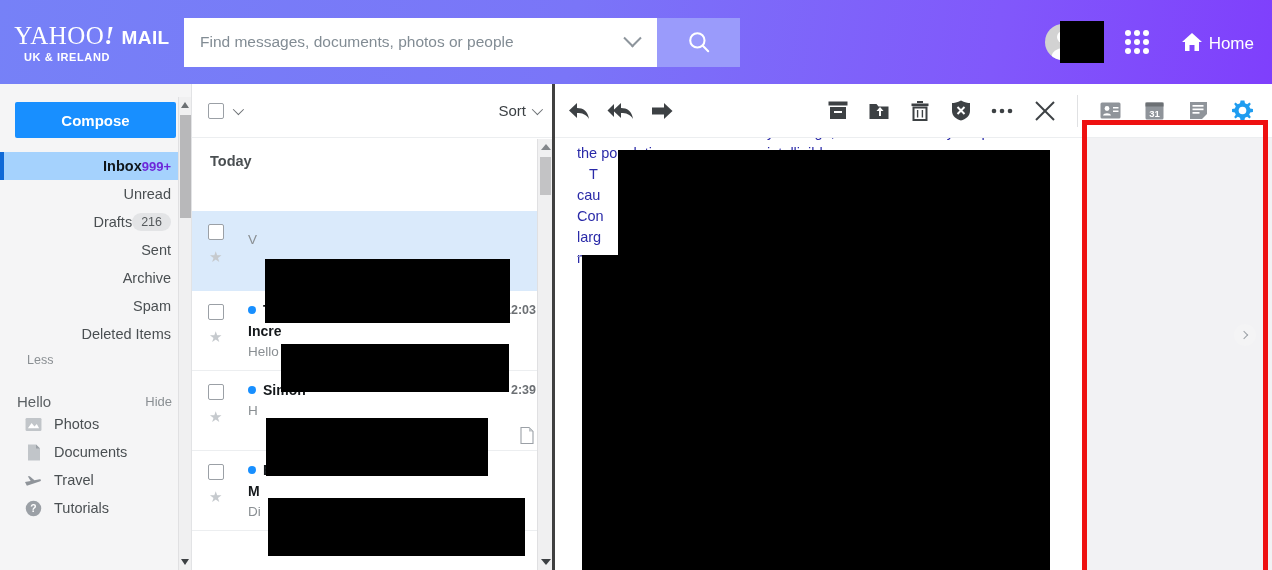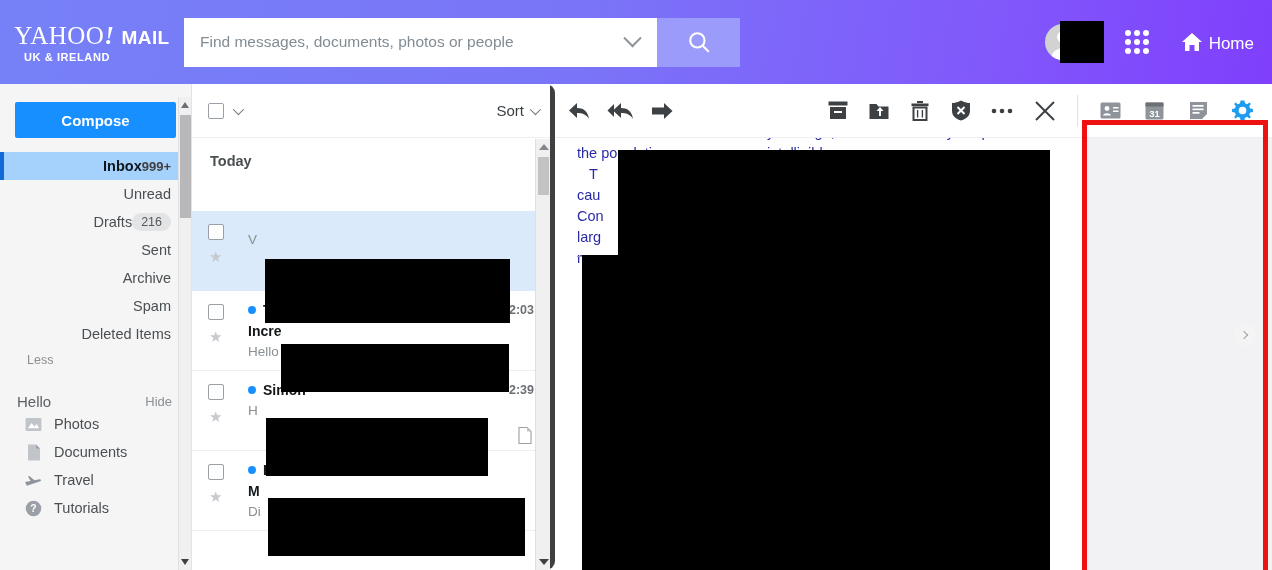--- a/index.html
+++ b/index.html
@@ -129,21 +129,21 @@
     text-align: right;
   }
   .folder.active {
     background: #a5d2fd; color: #10161a; font-weight: 700;
   }
   .folder.active::before {
     content: ""; position: absolute; left: 0; top: 0;
     width: 4px; height: 100%; background: #0f69d7;
   }
   .folder .fname { flex: 1; }
-  .folder .fcount { font-size: 13px; color: #404040; font-weight: 700; }
+  .folder .fcount { font-size: 13px; color: #6d28d9; font-weight: 700; }
   .folder .fbadge {
     font-size: 12.5px; color: #55595c; background: #e3e4e6;
     border-radius: 10px; padding: 2px 9px; font-weight: 400;
   }
   .less-link {
     padding-left: 27px; font-size: 12.5px; color: #8a8f93;
     margin-top: 5px; cursor: pointer;
   }
   .views-head {
     display: flex; align-items: center; justify-content: space-between;
@@ -172,21 +172,21 @@
   .sb-arrow-up, .sb-arrow-down {
     position: absolute; left: 2px; width: 0; height: 0;
     border-left: 4.5px solid transparent; border-right: 4.5px solid transparent;
   }
   .sb-arrow-up { top: 5px; border-bottom: 6px solid #6c7074; }
   .sb-arrow-down { bottom: 5px; border-top: 6px solid #3d4144; }
 
   
   .list-col {
     width: 363px; height: 486px; position: relative;
-    background: #fff; border-right: 5px solid #404040; border-radius: 9px;
+    background: #fff; border-right: 3px solid #404040;
   }
   .list-toolbar {
     height: 54px; display: flex; align-items: center;
     padding: 0 12px 0 16px; border-bottom: 1px solid #eceef0;
     background: #fff;
   }
   .cbx {
     width: 16px; height: 16px; border: 1.5px solid #9ba0a6;
     border-radius: 2px; background: #fff; cursor: pointer; flex: none;
   }

